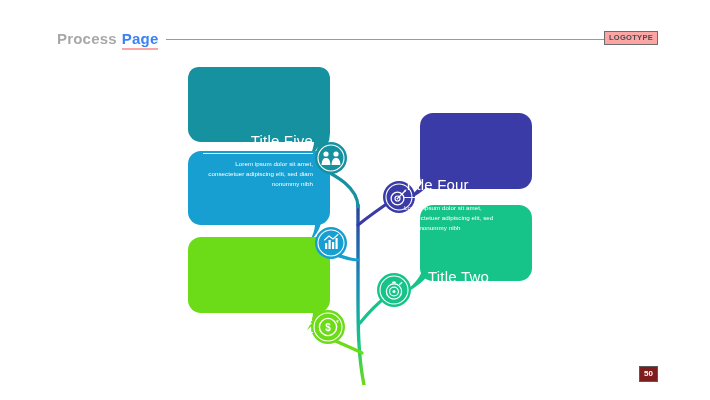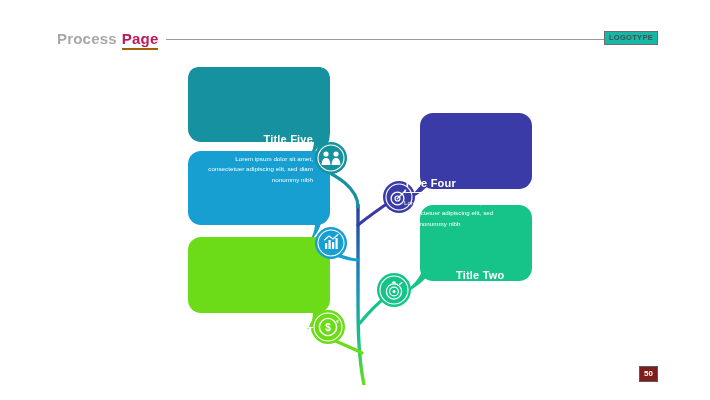--- a/index.html
+++ b/index.html
@@ -37,23 +37,23 @@
     align-items: baseline;
     white-space: nowrap;
     font-size: 15px;
     letter-spacing: 0.2px;
   }
   .title-light {
     color: #a8a8a8;
     font-weight: bold;
   }
   .title-strong {
-    color: #be185d;
+    color: #3b82f6;
     font-weight: bold;
-    border-bottom: 2px solid #a16207;
+    border-bottom: 2px solid #fca5a5;
     padding-bottom: 1px;
     margin-left: 5px;
   }
   .header-rule {
     flex: 1;
     height: 1px;
     background: #9a9a9a;
     margin-left: 8px;
     margin-bottom: 2px;
   }
@@ -61,41 +61,41 @@
     position: absolute;
     top: 31px;
     right: 52px;
     border: 1px solid #6d6d6d;
     color: #4d4d4d;
     font-size: 7.5px;
     font-weight: bold;
     letter-spacing: 0.3px;
     padding: 2px 4px 2px 4px;
     line-height: 1;
-    background: #14b8a6;
+    background: #fca5a5;
   }
 
   
   .diagram {
     position: absolute;
     top: 55px;
     left: 0;
     width: 710px;
     height: 330px;
   }
   .diagram svg { display: block; }
 
   
   .bubble-text {
     position: absolute;
     color: #ffffff;
   }
   .bubble-title {
-    font-size: 11px;
-    font-weight: bold;
+    font-size: 15px;
+    font-weight: normal;
     letter-spacing: 0.2px;
     margin: 0 0 3px 0;
     line-height: 1.1;
   }
   .bubble-rule {
     height: 1px;
     background: rgba(255,255,255,0.95);
     margin-bottom: 5px;
   }
   .bubble-body {
@@ -105,21 +105,21 @@
     letter-spacing: 0.05px;
   }
   .align-right { text-align: right; }
   .align-left  { text-align: left; }
 
   
   #txt-five  { left: 203px; top: 78px;  width: 110px; }
   #txt-three { left: 203px; top: 162px; width: 110px; }
   #txt-one   { left: 203px; top: 249px; width: 110px; margin-top: 8px; }
   #txt-four  { left: 404px; top: 122px; width: 102px; }
-  #txt-two   { left: 428px; top: 214px; width: 102px; margin-left: 28px; }
+  #txt-two   { left: 428px; top: 214px; width: 102px; }
 
   
   .page-badge {
     position: absolute;
     right: 52px;
     bottom: 18px;
     display: flex;
     align-items: center;
   }
   .page-num {

